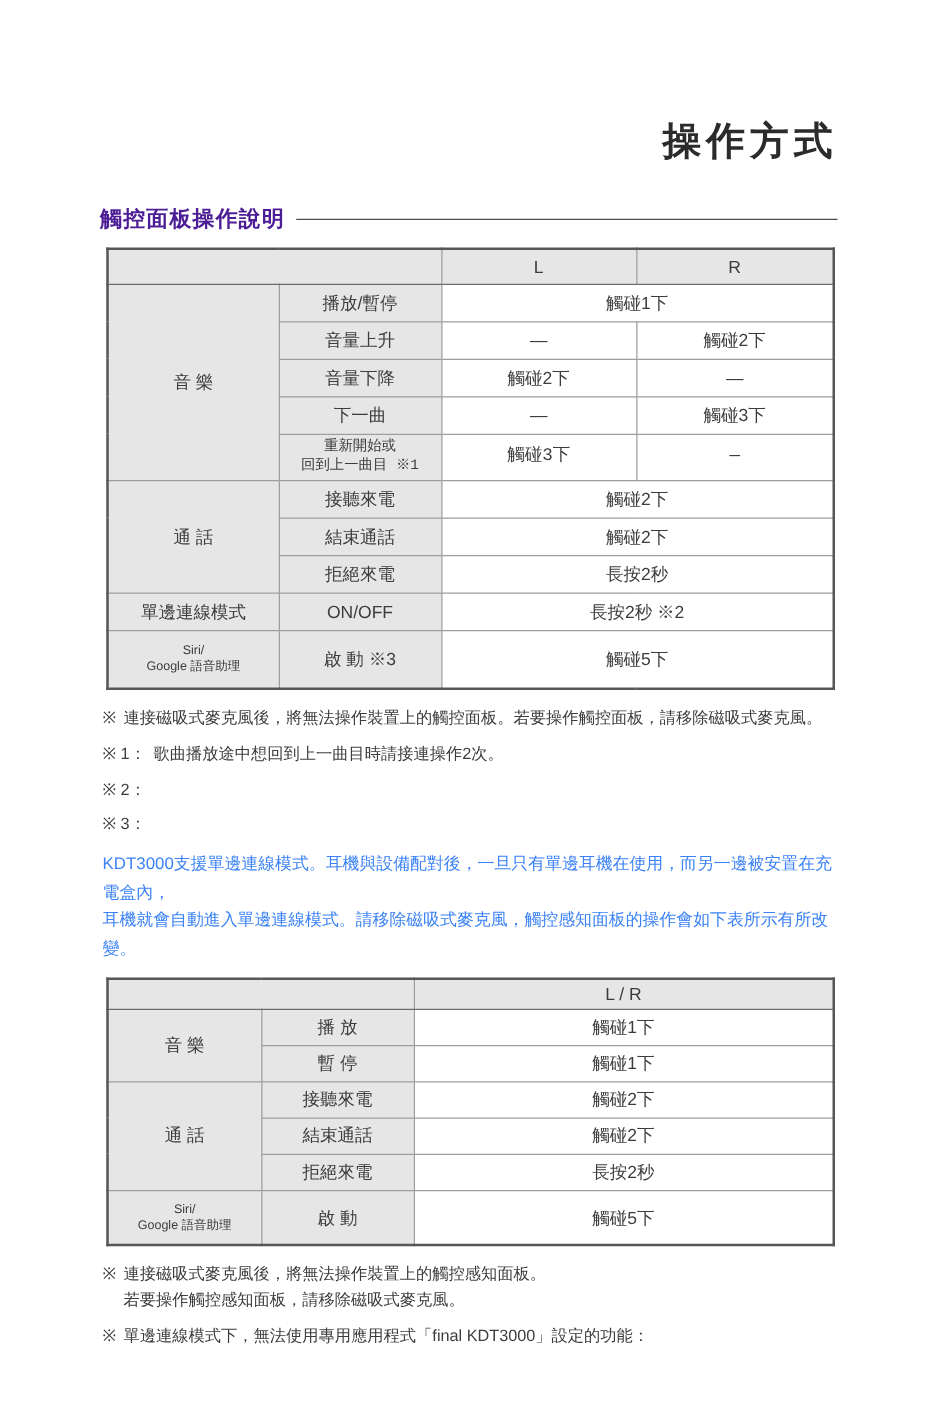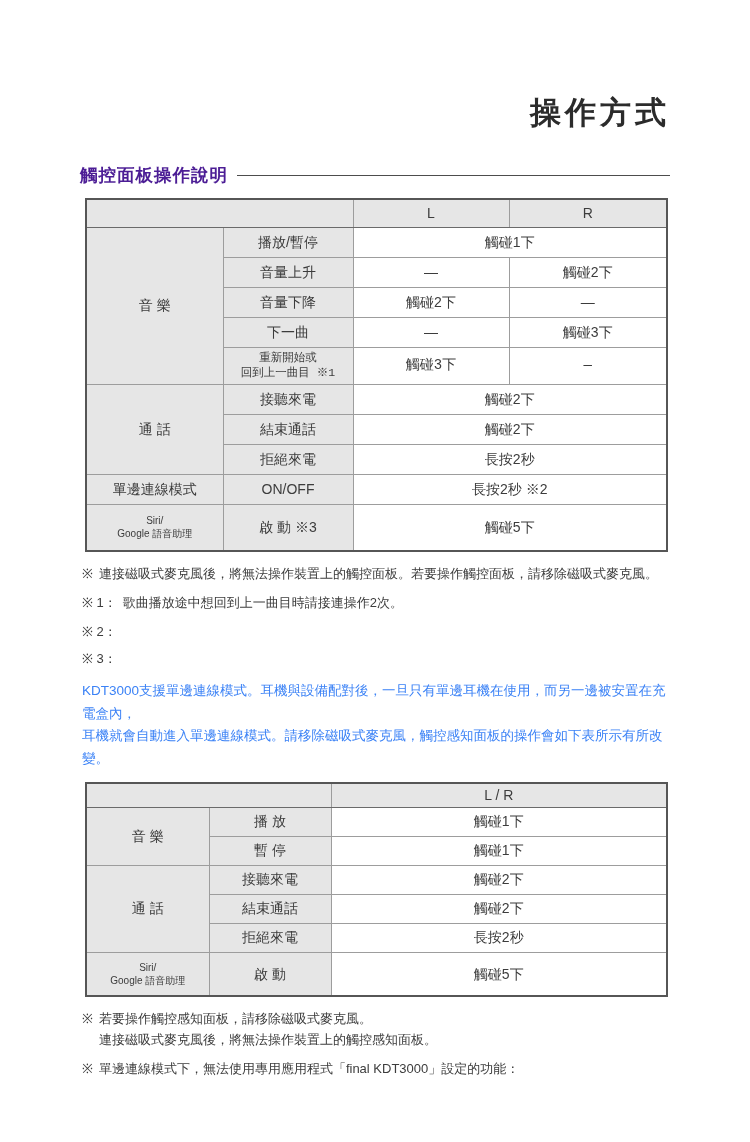--- a/index.html
+++ b/index.html
@@ -230,22 +230,22 @@
         <td class="gray">啟  動</td>
         <td>觸碰5下</td>
       </tr>
     </tbody>
   </table>
 
   <div class="notes">
     <div class="note">
       <span class="note-label">※</span>
       <div class="note-lines">
+        <div>連接磁吸式麥克風後，將無法操作裝置上的觸控感知面板。</div>
         <div>若要操作觸控感知面板，請移除磁吸式麥克風。</div>
-        <div>連接磁吸式麥克風後，將無法操作裝置上的觸控感知面板。</div>
       </div>
     </div>
     <div class="note">
       <span class="note-label">※</span>
       <div class="note-lines">
         <div>單邊連線模式下，無法使用專用應用程式「final KDT3000」設定的功能：</div>
 
       </div>
     </div>
   </div>

